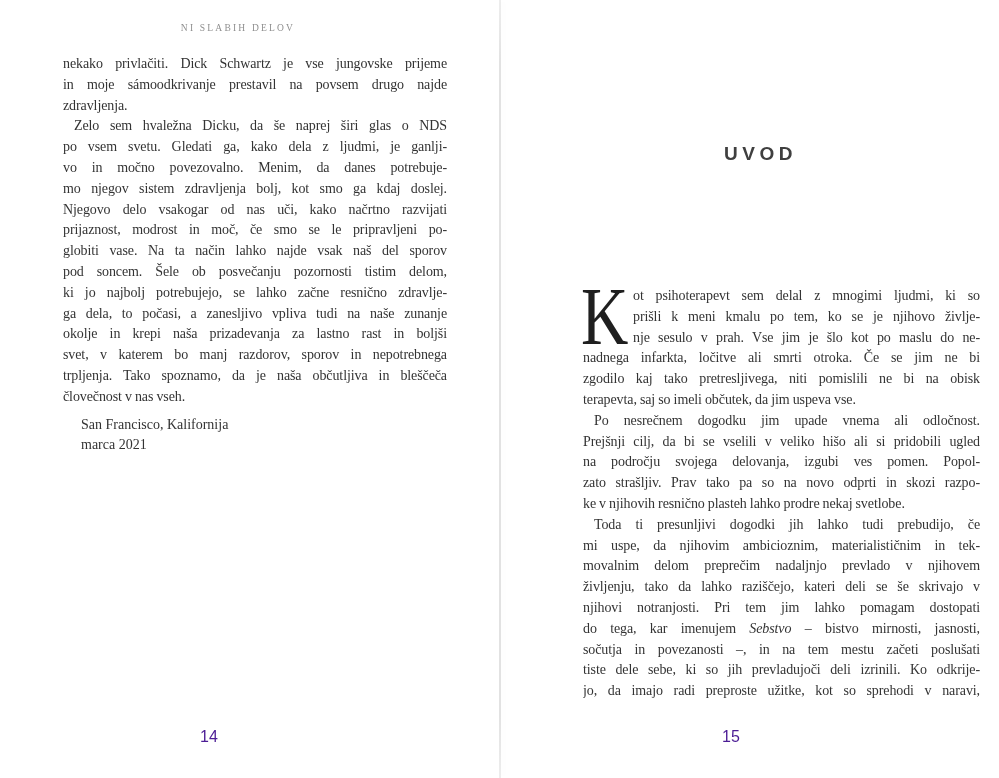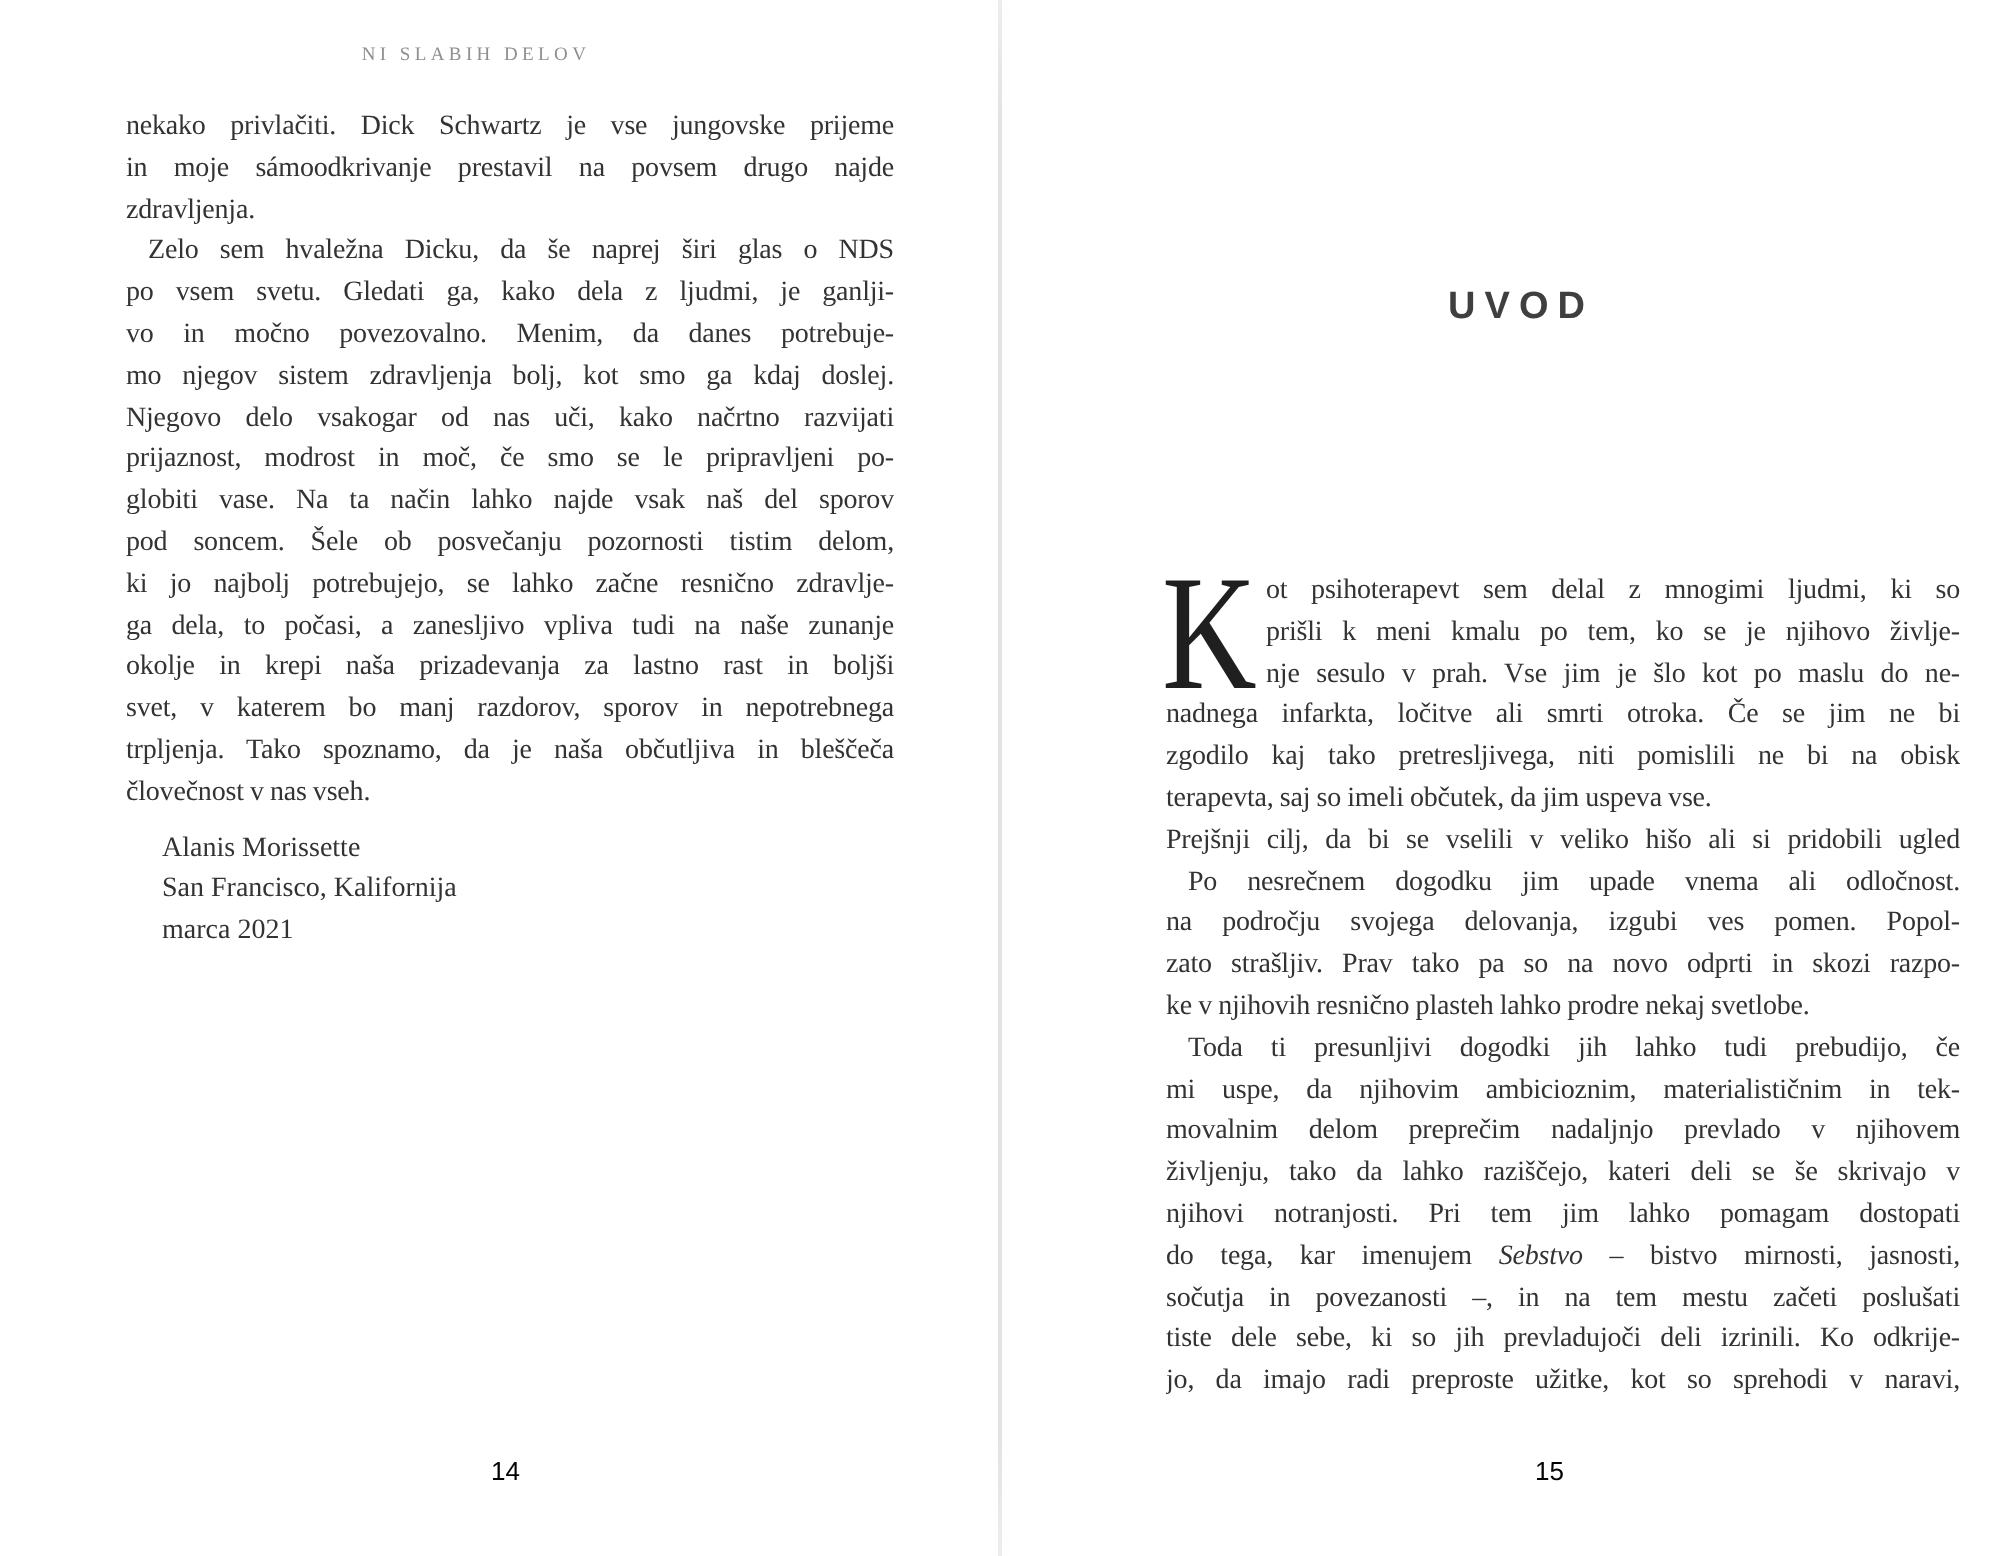--- a/index.html
+++ b/index.html
@@ -51,23 +51,23 @@
     position:relative;float:left;width:50px;height:62px;
   }
   .dropcap .glyph{
     position:absolute;left:-2px;top:-10px;
     font-family:"Liberation Serif", serif;
     font-size:82px;line-height:1;color:#1f1f1f;
     transform:scaleX(0.8);transform-origin:left top;
     letter-spacing:0;
   }
   .pagenum{
-    position:absolute;top:728px;width:60px;text-align:right;
+    position:absolute;top:728px;width:60px;text-align:left;
     font-family:"Liberation Sans", sans-serif;
-    font-size:13px;color:#000000;
+    font-size:16px;color:#4c1d95;
   }
   .pagenum.left-num{left:200px;}
   .pagenum.right-num{left:722px;}
 </style>
 </head>
 <body>
 
 <div class="spread">
   <div class="gutter"></div>
 
@@ -87,21 +87,20 @@
       <div class="line">globiti vase. Na ta način lahko najde vsak naš del sporov</div>
       <div class="line">pod soncem. Šele ob posvečanju pozornosti tistim delom,</div>
       <div class="line">ki jo najbolj potrebujejo, se lahko začne resnično zdravlje-</div>
       <div class="line">ga dela, to počasi, a zanesljivo vpliva tudi na naše zunanje</div>
       <div class="line">okolje in krepi naša prizadevanja za lastno rast in boljši</div>
       <div class="line">svet, v katerem bo manj razdorov, sporov in nepotrebnega</div>
       <div class="line">trpljenja. Tako spoznamo, da je naša občutljiva in bleščeča</div>
       <div class="line end">človečnost v nas vseh.</div>
 
       <div class="sig-gap"></div>
-      <div class="sig">Alanis Morissette</div>
       <div class="sig">San Francisco, Kalifornija</div>
       <div class="sig">marca 2021</div>
     </div>
 
     <div class="pagenum left-num">14</div>
   </section>
 
   <section>
     <h1 class="chapter-title">UVOD</h1>
 
@@ -109,22 +108,22 @@
       <span class="dropcap">
           <span class="glyph">K</span>
         </span>
 
       <div class="line">ot psihoterapevt sem delal z mnogimi ljudmi, ki so</div>
       <div class="line">prišli k meni kmalu po tem, ko se je njihovo življe-</div>
       <div class="line">nje sesulo v prah. Vse jim je šlo kot po maslu do ne-</div>
       <div class="line">nadnega infarkta, ločitve ali smrti otroka. Če se jim ne bi</div>
       <div class="line">zgodilo kaj tako pretresljivega, niti pomislili ne bi na obisk</div>
       <div class="line end">terapevta, saj so imeli občutek, da jim uspeva vse.</div>
+      <div class="line indent">Po nesrečnem dogodku jim upade vnema ali odločnost.</div>
       <div class="line">Prejšnji cilj, da bi se vselili v veliko hišo ali si pridobili ugled</div>
-      <div class="line indent">Po nesrečnem dogodku jim upade vnema ali odločnost.</div>
       <div class="line">na področju svojega delovanja, izgubi ves pomen. Popol-</div>
       <div class="line">zato strašljiv. Prav tako pa so na novo odprti in skozi razpo-</div>
       <div class="line end">ke v njihovih resnično plasteh lahko prodre nekaj svetlobe.</div>
       <div class="line indent">Toda ti presunljivi dogodki jih lahko tudi prebudijo, če</div>
       <div class="line">mi uspe, da njihovim ambicioznim, materialističnim in tek-</div>
       <div class="line">movalnim delom preprečim nadaljnjo prevlado v njihovem</div>
       <div class="line">življenju, tako da lahko raziščejo, kateri deli se še skrivajo v</div>
       <div class="line">njihovi notranjosti. Pri tem jim lahko pomagam dostopati</div>
 
       <div class="line"><span>do tega, kar imenujem </span><em>Sebstvo</em><span> – bistvo mirnosti, jasnosti,</span></div>

